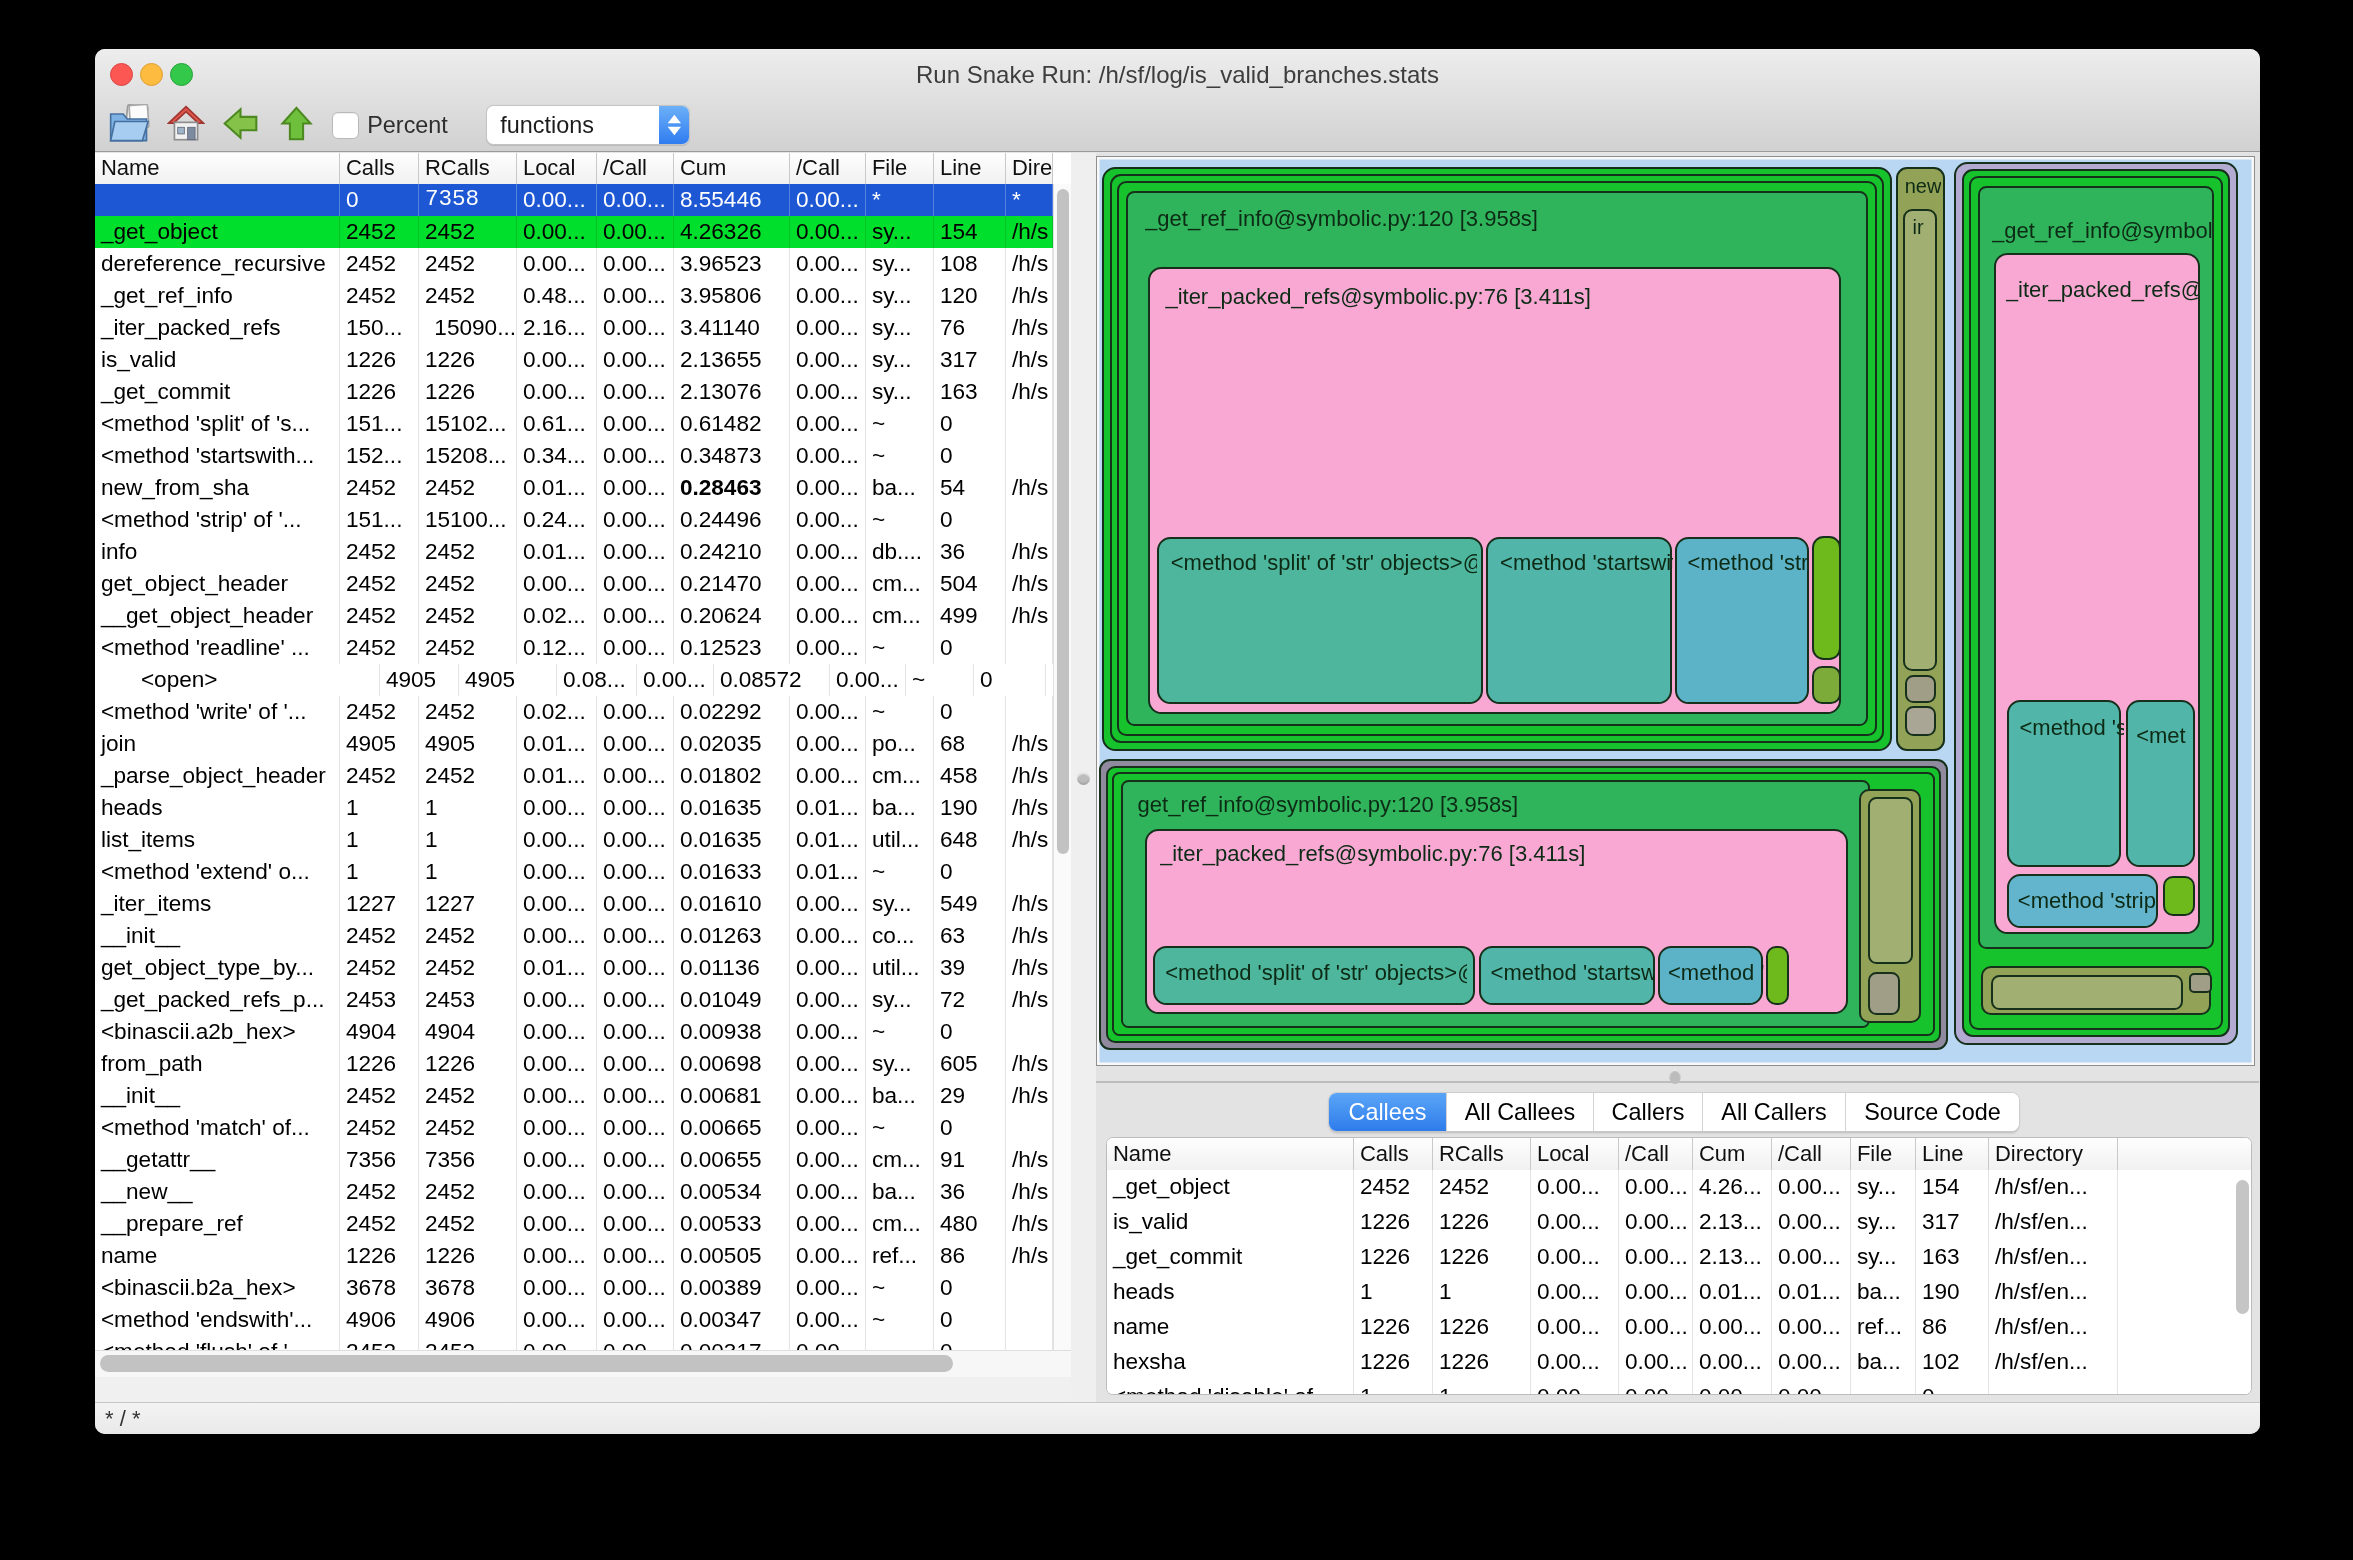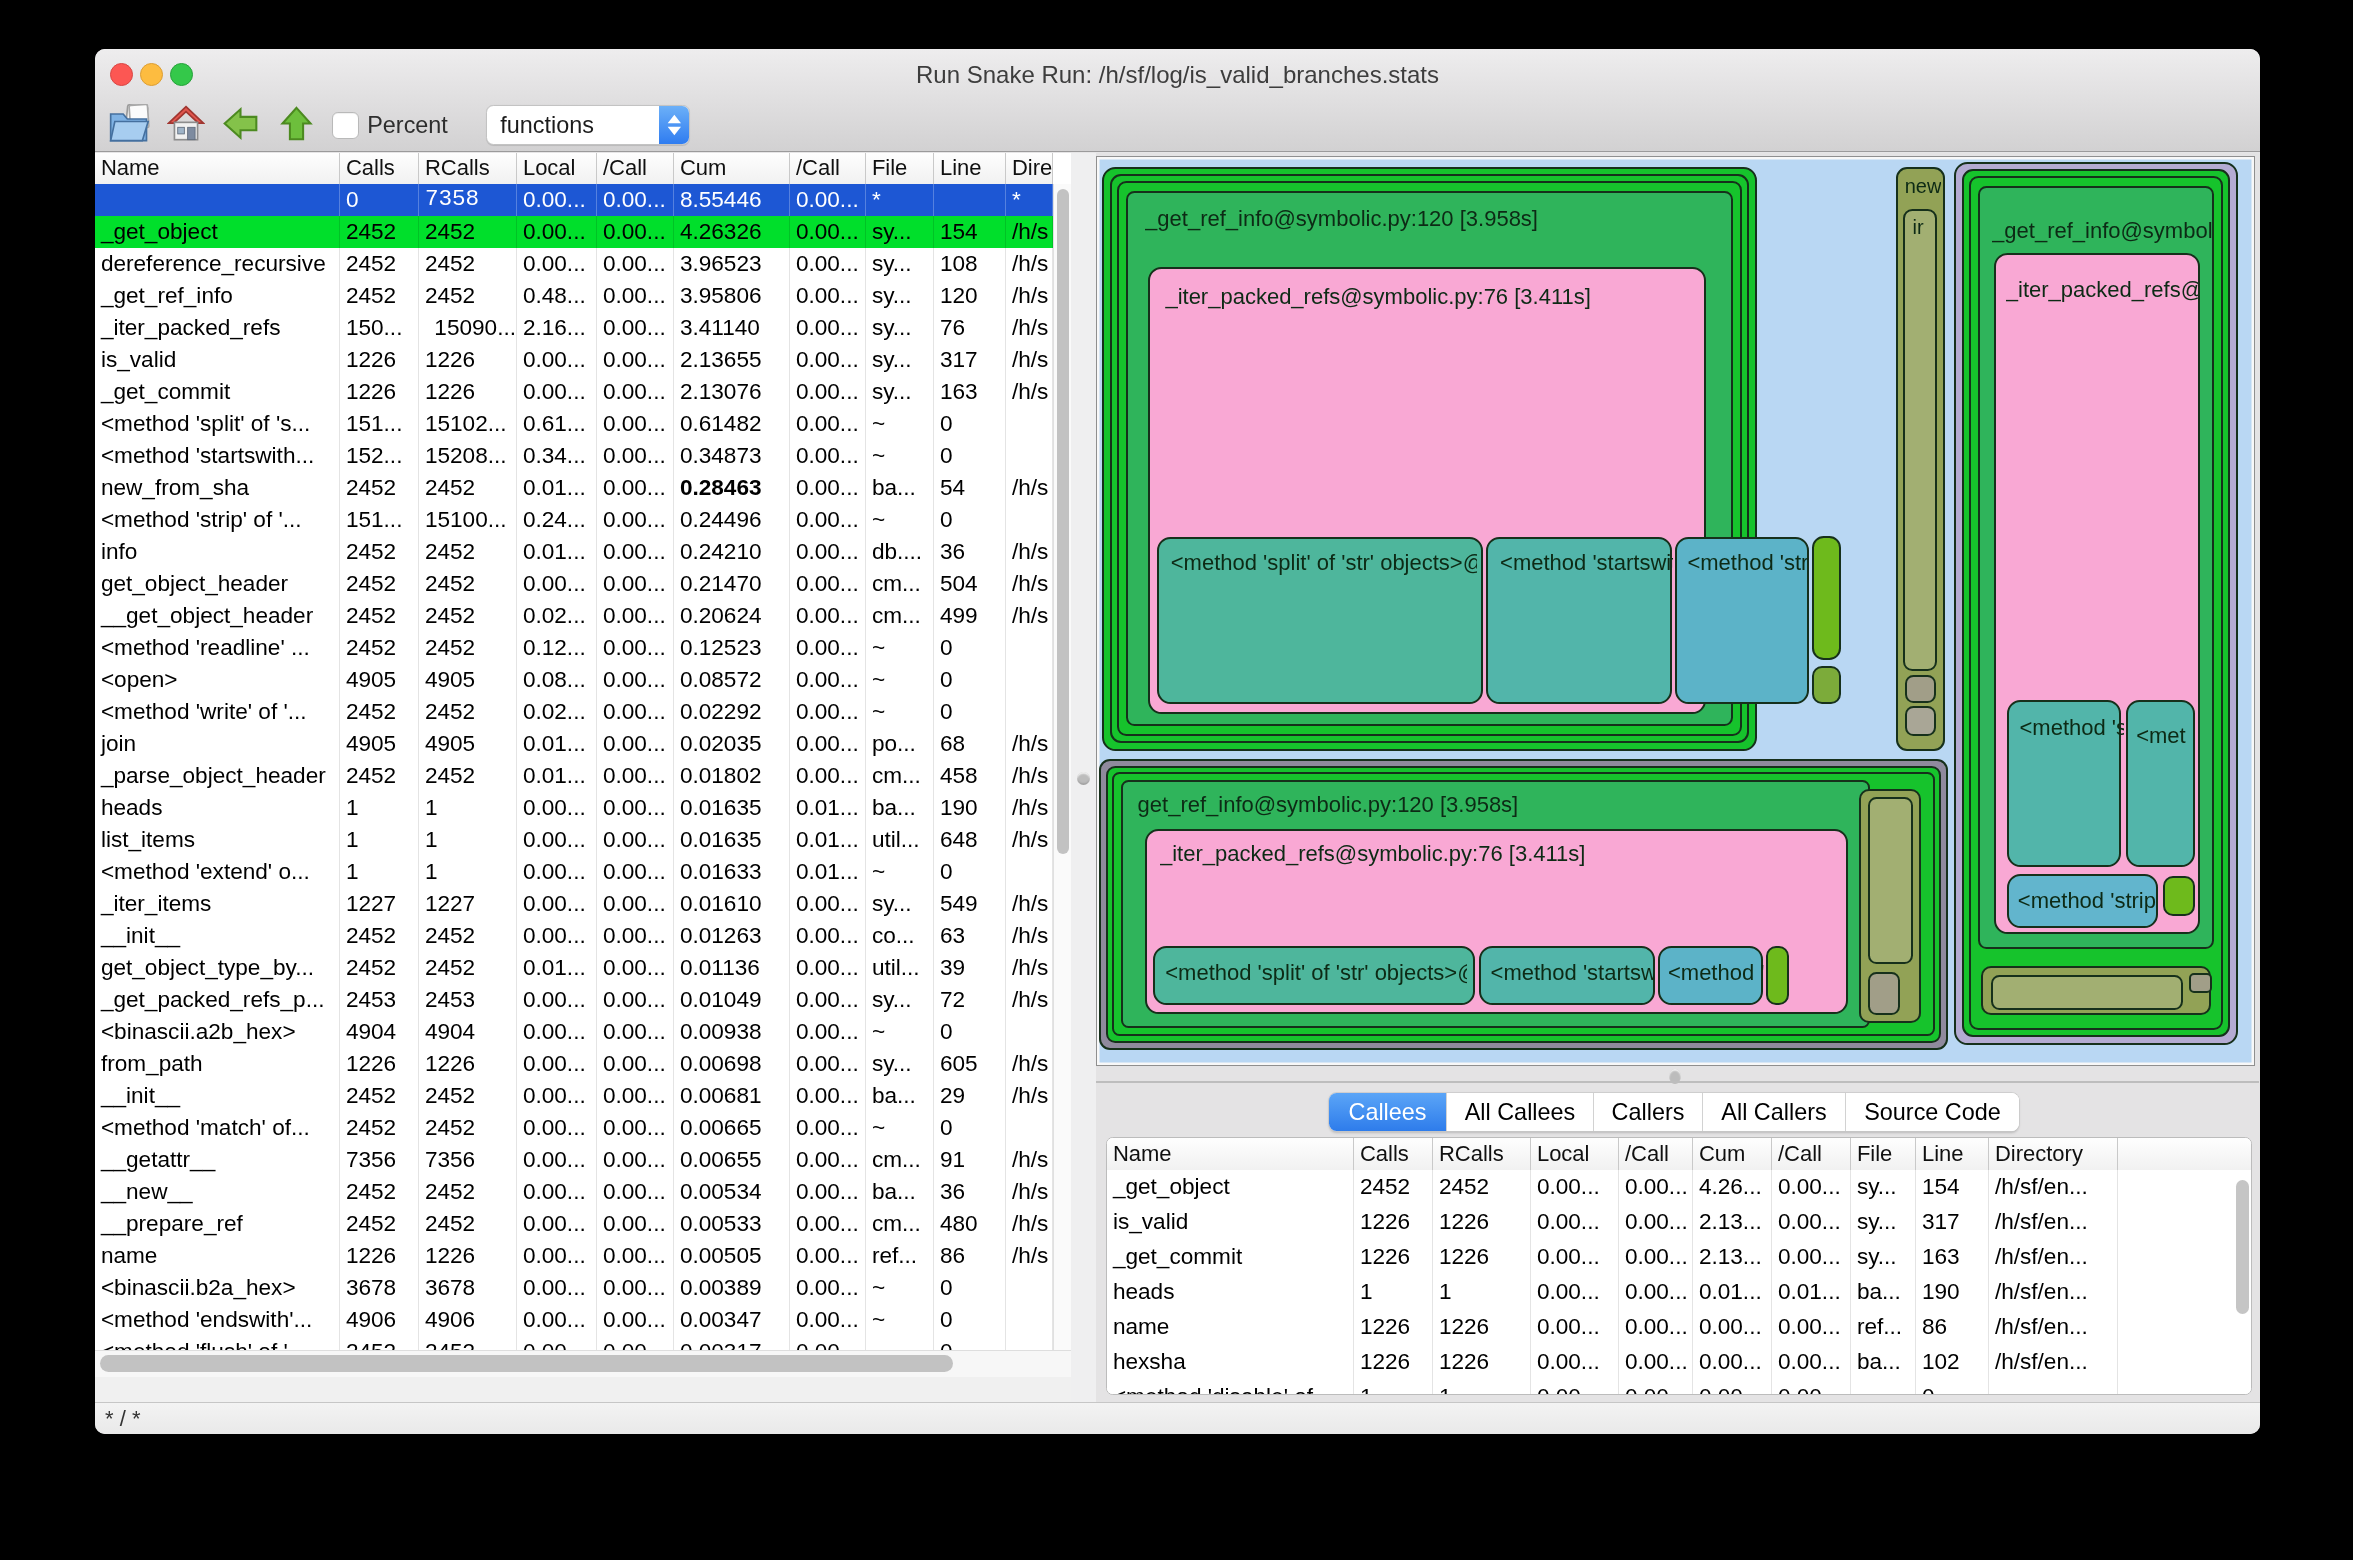--- a/index.html
+++ b/index.html
@@ -346,21 +346,21 @@
             <div class="cell" style="width: 98px;">2452</div>
             <div class="cell" style="width: 80px;">0.12...</div>
             <div class="cell" style="width: 77px;">0.00...</div>
             <div class="cell" style="width: 116px;">0.12523</div>
             <div class="cell" style="width: 76px;">0.00...</div>
             <div class="cell" style="width: 68px;">~</div>
             <div class="cell" style="width: 72px;">0</div>
             <div class="cell" style="width: 47px;"></div>
           </div>
           <div class="trow">
-            <div class="cell" style="width: 245px;">&lt;open&gt;</div>
+            <div class="cell" style="width: 245px; margin-left: 40px;">&lt;open&gt;</div>
             <div class="cell" style="width: 79px;">4905</div>
             <div class="cell" style="width: 98px;">4905</div>
             <div class="cell" style="width: 80px;">0.08...</div>
             <div class="cell" style="width: 77px;">0.00...</div>
             <div class="cell" style="width: 116px;">0.08572</div>
             <div class="cell" style="width: 76px;">0.00...</div>
             <div class="cell" style="width: 68px;">~</div>
             <div class="cell" style="width: 72px;">0</div>
             <div class="cell" style="width: 47px;"></div>
           </div>
@@ -627,21 +627,21 @@
     </div>
 
     <div class="vsplit">
       <div class="vdot"></div>
     </div>
 
     <div class="rpane">
 
       <div class="map">
 
-        <div class="sq g-bright" style="left:5px;top:10px;width:655px;height:584px;">
+        <div class="sq g-bright" style="left:5px;top:10px;width:790px;height:584px;">
           <div class="sq g-bright" style="inset:5.9px;border-radius:11px;">
             <div class="sq g-bright" style="inset:5px;border-radius:9.2px;">
               <div class="sq g-med" style="inset:7.5px;border-radius:8.4px;">
                 <span class="lbl" style="left:16.7px;top:13.4px;">_get_ref_info@symbolic.py:120 [3.958s]</span>
                 <div class="sq g-iter" style="left:20px;top:74px;right:25px;bottom:10px;">
                   <span class="lbl" style="left:15px;top:15px;">_iter_packed_refs@symbolic.py:76 [3.411s]</span>
                   <div class="sq c-teal1" style="left:6.7px;bottom:8.4px;width:326px;height:167px;">
                     <span class="lbl" style="left:11.7px;top:11.7px;">&lt;method 'split' of 'str' objects&gt;@~:(</span>
                   </div>
                   <div class="sq c-teal2" style="left:336px;bottom:8.4px;width:186px;height:167px;">

